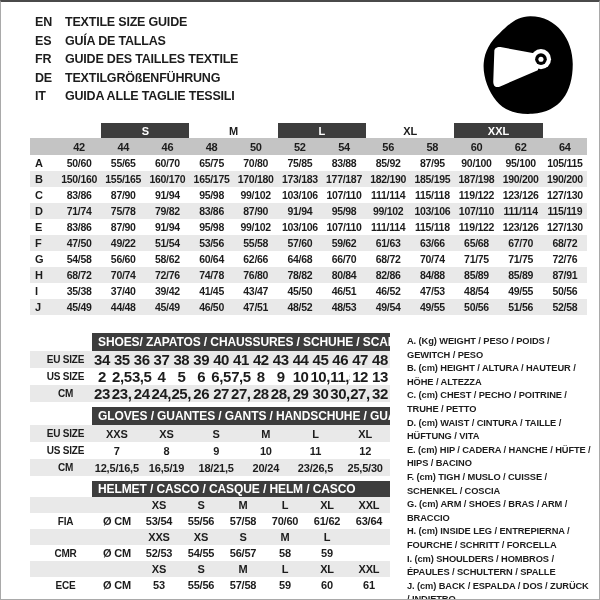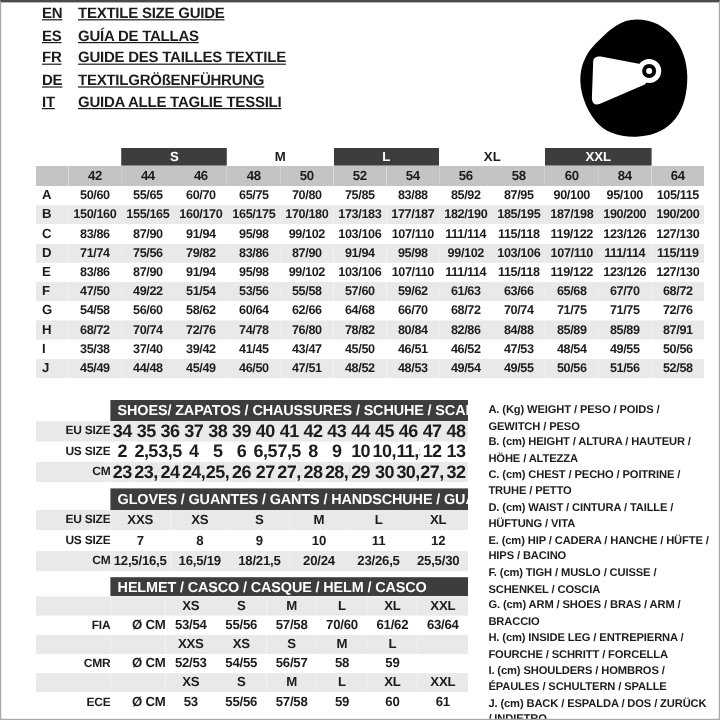--- a/index.html
+++ b/index.html
@@ -5,21 +5,21 @@
   :root{
     --dark:#3d3d3d; --strip:#c4c4c4; --zebra:#e9e9e9; --ink:#1c1c1c;
   }
   html,body{margin:0;padding:0;background:#fff;}
   .page{
     position:relative;width:598px;height:597px;background:#fff;
     border:1px solid #a9a9a9;border-top:2px solid #4a4a4a;
     font-family:"Liberation Sans",sans-serif;color:var(--ink);overflow:hidden;
   }
   
-  .langs{position:absolute;left:34px;top:0;text-decoration:underline;}
+  .langs{position:absolute;left:34px;top:11px;}
   .lang-row{display:flex;font-size:12.5px;font-weight:bold;line-height:18.6px;letter-spacing:-0.2px;}
   .lang-code{width:30px;}
   
   .helmet-wrap{position:absolute;left:462px;top:10px;width:122px;height:106px;}
   .helmet-wrap svg{width:100%;height:100%;}
   
   table{border-collapse:collapse;table-layout:fixed;}
   td{padding:0;white-space:nowrap;overflow:hidden;}
   
   #maintbl{position:absolute;left:29px;top:121px;width:557px;
@@ -34,22 +34,22 @@
   #maintbl .rowlbl{text-align:left;padding-left:5px;font-size:11px;}
   
   .subtbl{position:absolute;left:29px;width:360px;font-size:11px;font-weight:bold;
     letter-spacing:-0.2px;text-align:center;}
   .subtbl col.lblcol{width:62px;}
   .subtbl col.unitcol{width:46px;}
   .subtbl .titlebar{background:var(--dark);color:#fff;text-align:left;
     padding-left:6px;height:18px;font-size:12px;letter-spacing:-0.1px;}
   .subtbl td{height:17px;}
   .subtbl tr.shaded td{background:var(--zebra);}
-  .subtbl td.lbl{background:#fff;text-align:right;padding-left:9px;font-size:10px;}
-  .subtbl td.unit{text-align:right;padding-left:4px;}
+  .subtbl td.lbl{background:#fff;text-align:center;padding-left:9px;font-size:10px;}
+  .subtbl td.unit{text-align:center;padding-left:4px;}
   #shoes{top:331px;}
   #gloves{top:405px;}
   #helmet{top:479px;}
   #helmet td{height:16px;}
   #shoes .val{font-size:15px;letter-spacing:-0.45px;}
   
   #legend{position:absolute;left:406px;top:333px;width:184px;
     font-size:9.3px;font-weight:bold;line-height:13.6px;letter-spacing:-0.1px;}
 </style>
 </head>
@@ -111,21 +111,21 @@
           <td>42</td>
           <td>44</td>
           <td>46</td>
           <td>48</td>
           <td>50</td>
           <td>52</td>
           <td>54</td>
           <td>56</td>
           <td>58</td>
           <td>60</td>
-          <td>84</td>
+          <td>62</td>
           <td>64</td>
         </tr>
         <tr>
           <td class="rowlbl">A</td>
           <td>50/60</td>
           <td>55/65</td>
           <td>60/70</td>
           <td>65/75</td>
           <td>70/80</td>
           <td>75/85</td>
@@ -162,21 +162,21 @@
           <td>107/110</td>
           <td>111/114</td>
           <td>115/118</td>
           <td>119/122</td>
           <td>123/126</td>
           <td>127/130</td>
         </tr>
         <tr class="shade">
           <td class="rowlbl">D</td>
           <td>71/74</td>
-          <td>75/56</td>
+          <td>75/78</td>
           <td>79/82</td>
           <td>83/86</td>
           <td>87/90</td>
           <td>91/94</td>
           <td>95/98</td>
           <td>99/102</td>
           <td>103/106</td>
           <td>107/110</td>
           <td>111/114</td>
           <td>115/119</td>

